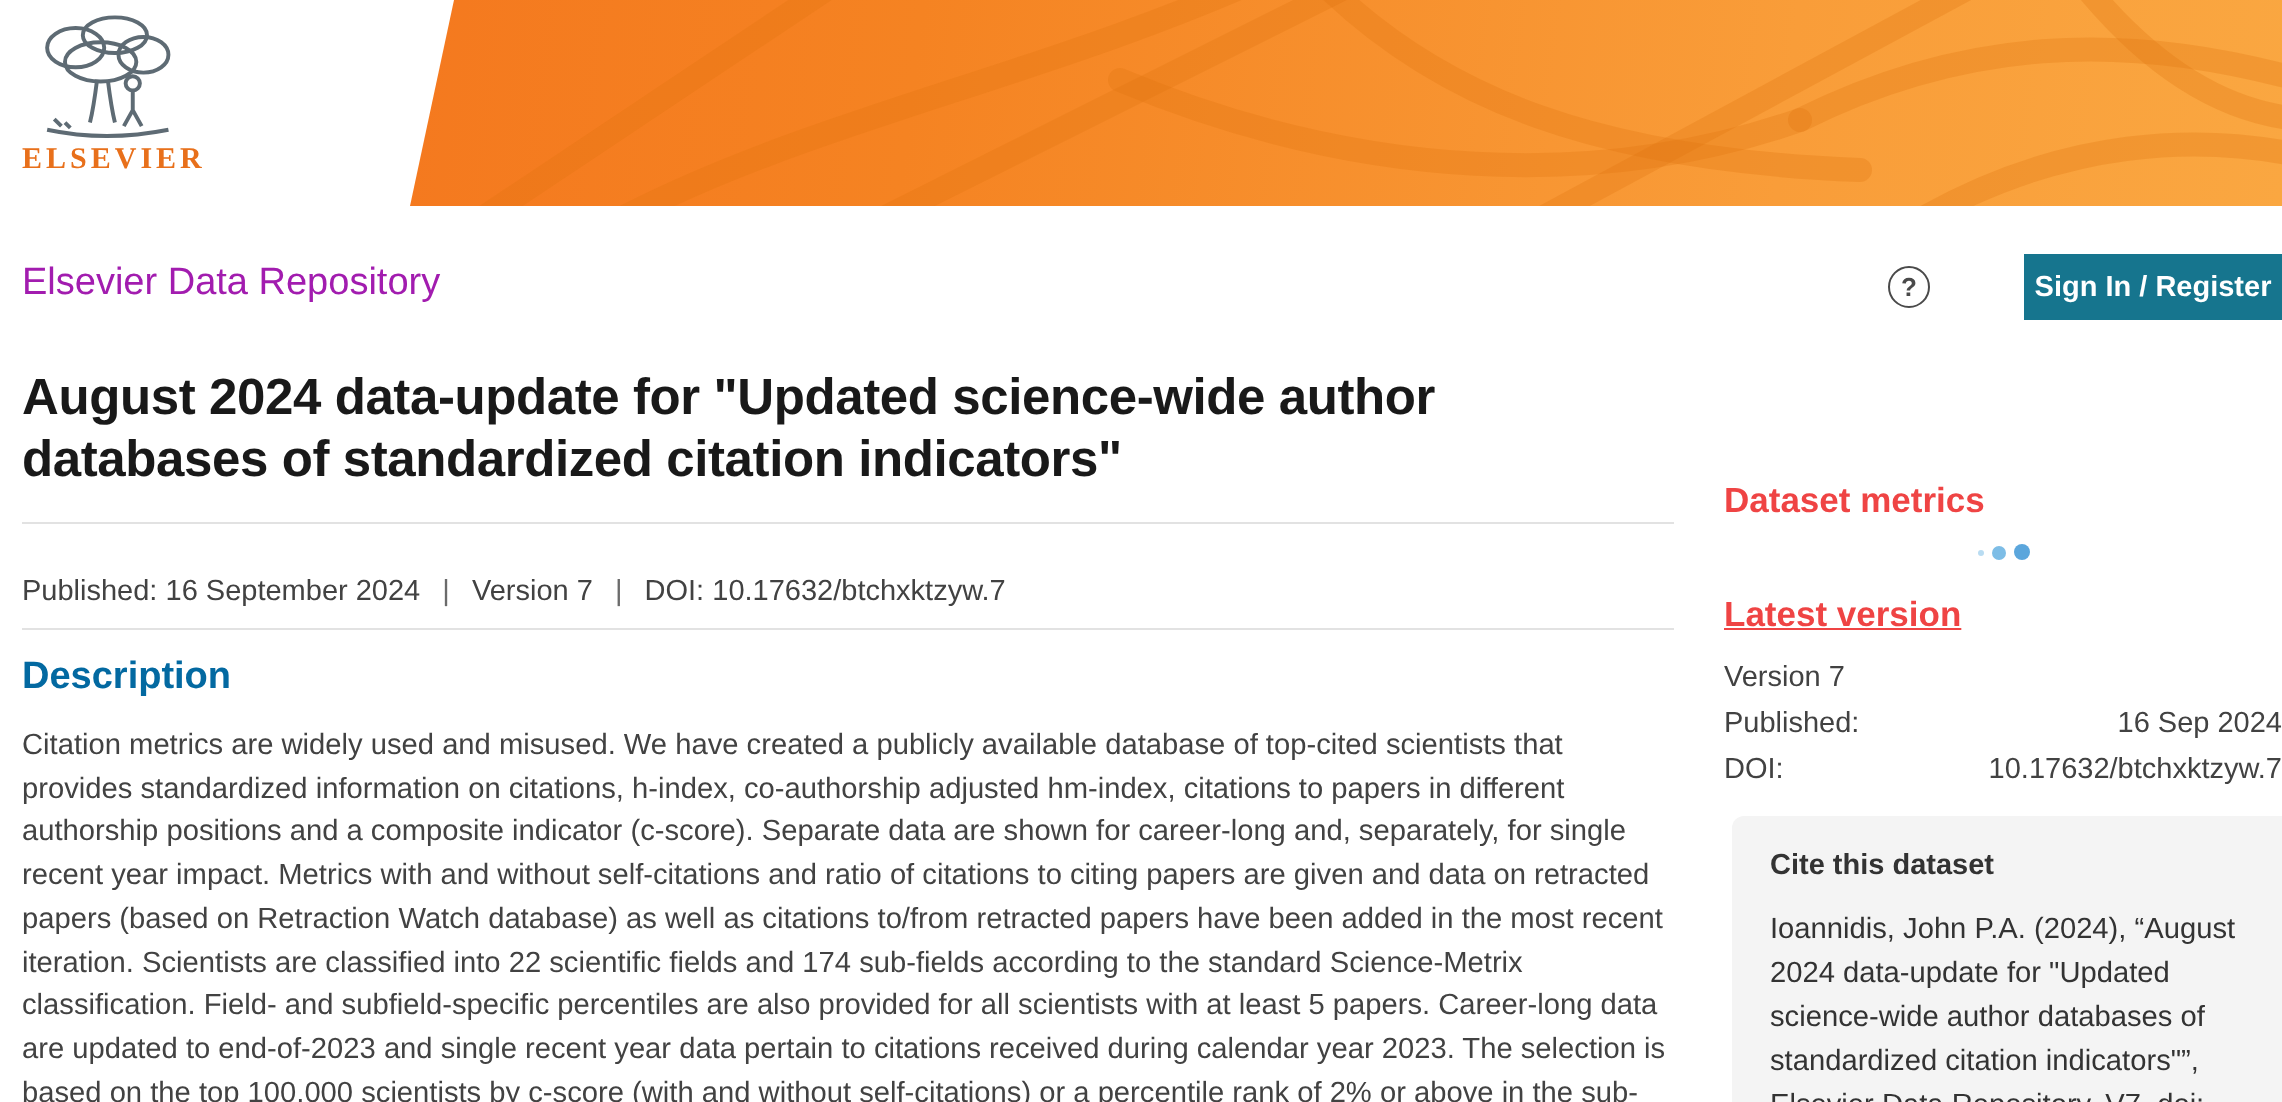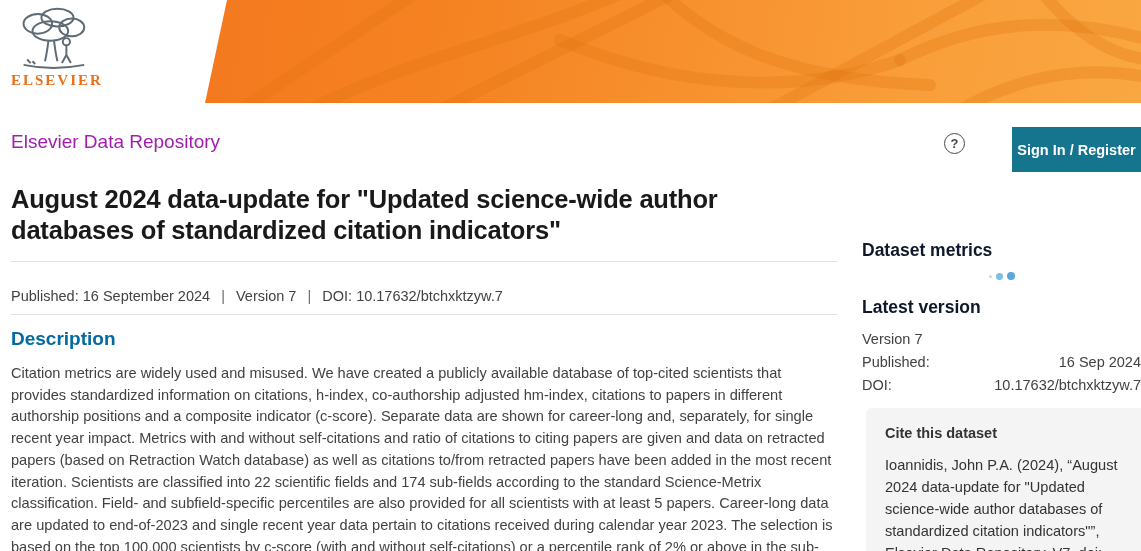--- a/index.html
+++ b/index.html
@@ -17,48 +17,48 @@
   .logo-word { position:absolute; left:11px; top:72px; width:92px;
     font-family:"Liberation Serif", serif; font-size:15px; letter-spacing:2px;
     color:#e8701b; font-weight:bold; }
 
   
   .app-title { position:absolute; left:11px; top:131px; font-size:19px; color:#a21caf; }
   .help-icon { position:absolute; left:944px; top:133px; width:21px; height:21px;
     border:1.6px solid #4a4a4a; border-radius:50%; color:#4a4a4a;
     font-size:13px; font-weight:bold; display:flex; align-items:center; justify-content:center;
     cursor:pointer; }
-  .signin-btn { position:absolute; left:1012px; top:127px; width:129px; height:45px;
+  .signin-btn { position:absolute; left:1012px; top:127px; width:129px; height:33px;
     background:#16758e; color:#fff; border:none; font-size:14.5px; font-weight:bold;
     font-family:"Liberation Sans", sans-serif; cursor:pointer; }
 
   
   .main { position:absolute; left:11px; top:184px; width:826px; }
   .page-title { font-size:25.5px; line-height:31px; font-weight:bold; color:#191919;
     max-width:792px; letter-spacing:-0.2px; }
   .divider { border:none; border-top:1px solid #e2e2e2; margin:0; }
   .div1 { margin-top:15px; }
   .meta-line { margin-top:26px; font-size:14.5px; color:#424242; }
   .meta-line .sep { margin:0 7px; color:#6b6b6b; }
   .contrib-line { margin-top:6px; font-size:14.5px; color:#424242; }
   .link { color:#2e7eb5; text-decoration:none; cursor:pointer; }
   .div2 { margin-top:10px; }
   .desc-h { margin-top:13px; font-size:19px; font-weight:bold; color:#0369a1; }
   .desc-body { margin-top:13px; font-size:14.6px; line-height:21.7px; color:#424242;
     width:826px; }
 
   
   .sidebar { position:absolute; left:862px; top:240px; width:279px; }
-  .side-h { font-size:17.5px; font-weight:bold; color:#0f172a; }
+  .side-h { font-size:17.5px; font-weight:bold; color:#ef4444; }
   .loader { margin-top:10px; height:10px; display:flex; align-items:center;
     justify-content:center; gap:4px; }
   .loader .d1 { width:3px; height:3px; border-radius:50%; background:#b9dcf2; }
   .loader .d2 { width:7px; height:7px; border-radius:50%; background:#7dbde6; }
   .loader .d3 { width:8px; height:8px; border-radius:50%; background:#5ba6dc; }
-  .latest-h { margin-top:16px; }
+  .latest-h { margin-top:16px;text-decoration:underline; }
   .version-line { margin-top:13px; font-size:14.5px; color:#424242; }
   .kv { margin-top:7px; display:flex; justify-content:space-between;
     font-size:14.5px; color:#424242; }
   .cite-box { margin-top:15px; margin-left:4px; width:290px; background:#f4f4f4;
     border-radius:6px; padding:17px 19px 14px 19px; }
   .cite-h { font-size:14.5px; font-weight:bold; color:#333; }
   .cite-text { margin-top:13px; font-size:14.6px; line-height:22px; color:#333;
     width:242px; }
 </style>
 </head>

